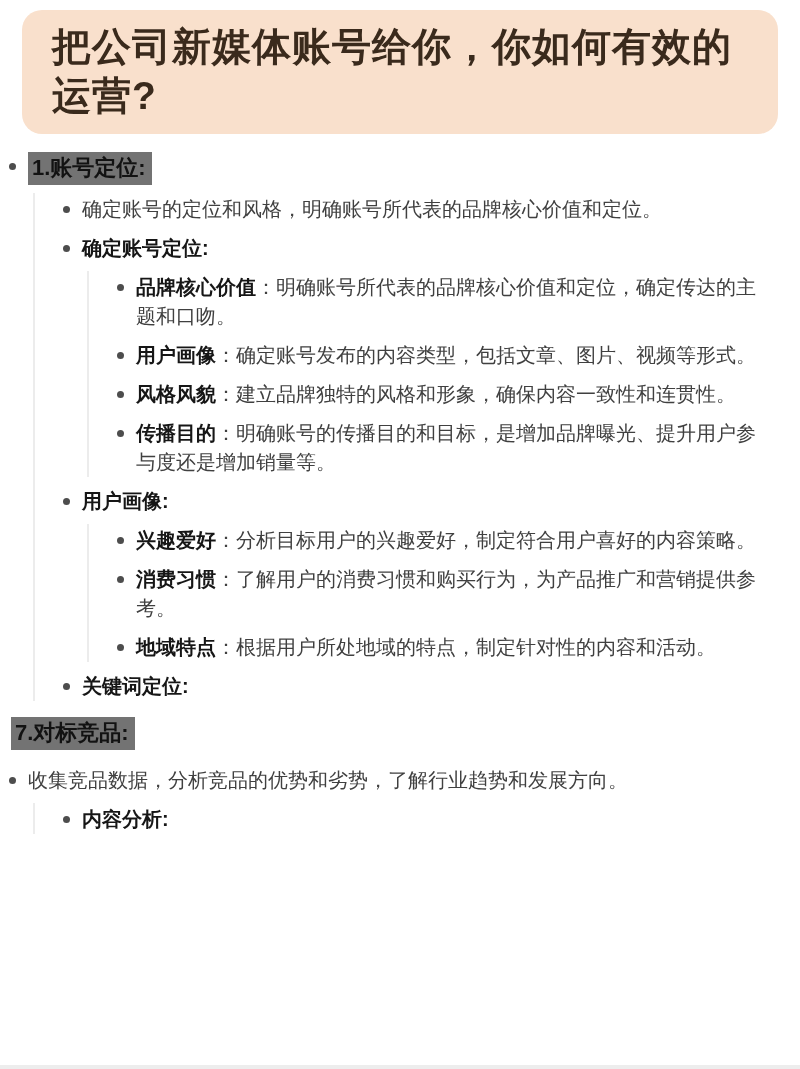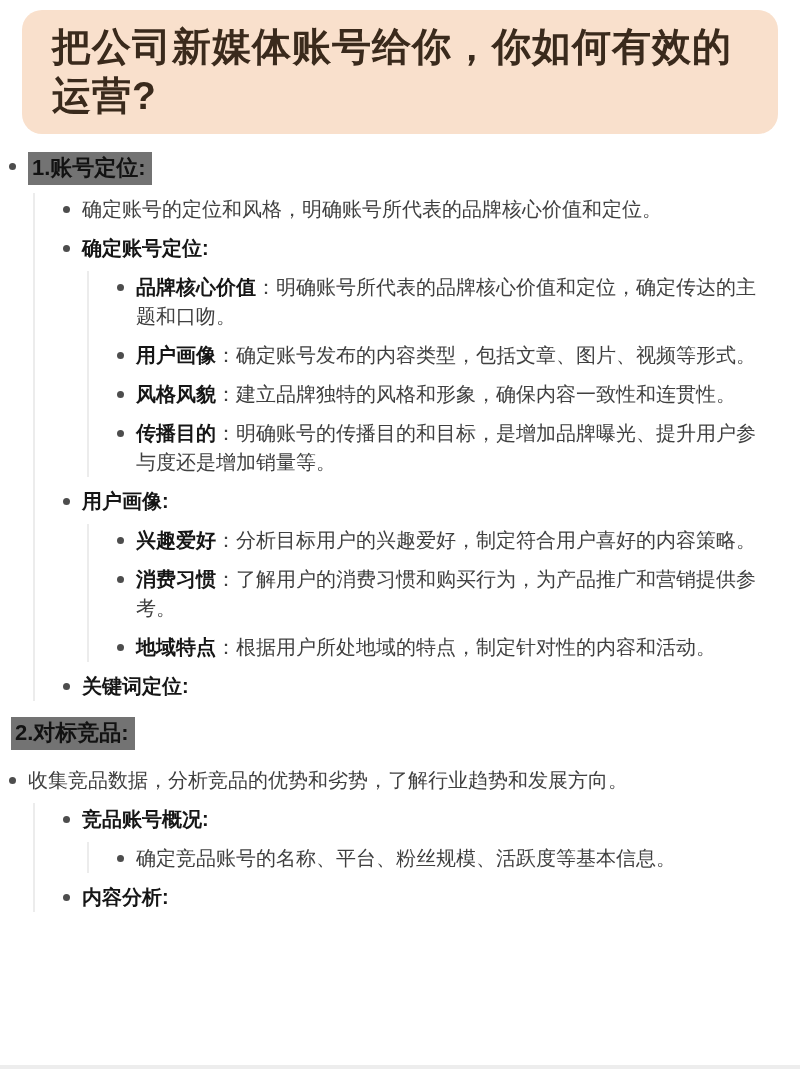--- a/index.html
+++ b/index.html
@@ -145,35 +145,27 @@
 
           <li>
             <span class="lead">关键词定位:</span>
           </li>
 
         </ul>
       </li>
     </ul>
 
     <div class="sec2-head">
-      <span class="hl">2.对标竞品:</span>
+      <span class="hl">7.对标竞品:</span>
     </div>
 
     <ul class="tree">
       <li>
         <span class="desc">收集竞品数据，分析竞品的优势和劣势，了解行业趋势和发展方向。</span>
         <ul class="sub">
-          <li>
-            <span class="lead">竞品账号概况:</span>
-            <ul class="sub">
-              <li>
-                <span class="desc">确定竞品账号的名称、平台、粉丝规模、活跃度等基本信息。</span>
-              </li>
-            </ul>
-          </li>
           <li>
             <span class="lead">内容分析:</span>
           </li>
         </ul>
       </li>
     </ul>
 
   </div>
 
   <div class="bottom-strip"></div>

